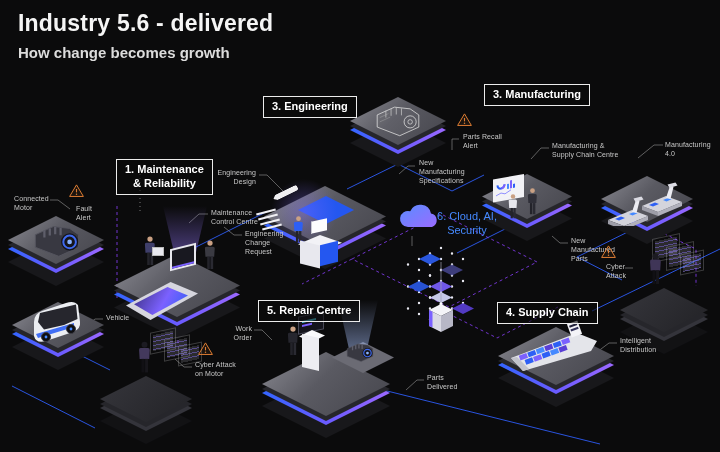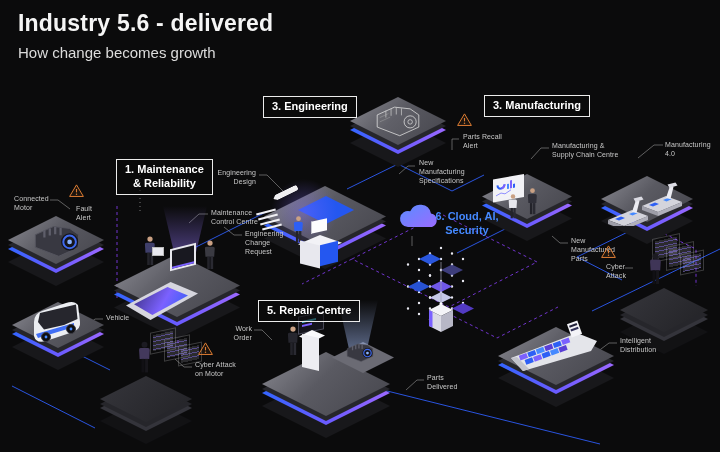--- a/index.html
+++ b/index.html
@@ -1,20 +1,20 @@
 <!DOCTYPE html>
 <html><head>
 <meta charset="utf-8">
 <style>
   html,body{margin:0;padding:0;background:#0b0b0c;}
   #scene{position:relative;width:720px;height:452px;background:#0b0b0c;overflow:hidden;
     font-family:"Liberation Sans","DejaVu Sans",sans-serif;}
   
   #title{position:absolute;left:18px;top:10px;font-size:23px;font-weight:700;color:#f5f5f5;letter-spacing:.2px;}
-  #subtitle{position:absolute;left:18px;top:44px;font-size:15px;font-weight:400;color:#dcdcdc;}
+  #subtitle{position:absolute;left:18px;top:44px;font-size:15px;font-weight:700;color:#dcdcdc;}
   
   svg.lines{position:absolute;left:0;top:0;z-index:1;}
   .lb{stroke:#2e5cf6;stroke-width:1;fill:none;opacity:.9;}
   .lp{stroke:#8a3ffc;stroke-width:1;fill:none;stroke-dasharray:3 3;opacity:.8;}
   .ll{stroke:#9a9a9a;stroke-width:.7;fill:none;opacity:.85;}
   .ld{stroke:#787878;stroke-width:1;fill:none;stroke-dasharray:1 3;}
   
   .platform{position:absolute;z-index:2;}
   .pf{position:absolute;left:0;top:0;width:100%;aspect-ratio:2/1;
       clip-path:polygon(50% 0,100% 50%,50% 100%,0 50%);}
@@ -24,21 +24,21 @@
   .pf.shadow{top:22px;background:#18181b;}
   .pf.top{background:linear-gradient(135deg,#8b8b93 0%,#5a5a62 45%,#45454c 100%);}
   .platform.dark .pf.top{background:linear-gradient(135deg,#36363c,#222226);}
   .platform.dark .pf.edge{background:#34343b;filter:none;}
   .platform.dark .pf.shadow{background:#121214;}
   .pad{position:absolute;z-index:3;clip-path:polygon(50% 0,100% 50%,50% 100%,0 50%);}
   
   .station{position:absolute;z-index:6;border:1px solid #ececec;background:rgba(10,10,10,.6);
       color:#fff;font-weight:700;font-size:11px;line-height:1.25;padding:3px 8px;
       white-space:pre-line;text-align:center;}
-  #st-cloud{position:absolute;z-index:6;color:#4589ff;font-weight:700;font-size:11px;
+  #st-cloud{position:absolute;z-index:6;color:#4589ff;font-weight:400;font-size:11px;
       line-height:1.25;white-space:pre-line;text-align:center;}
   
   .ann{position:absolute;z-index:6;color:#c8c8c8;font-size:7px;line-height:1.3;
       white-space:pre-line;letter-spacing:.1px;}
   .warn{position:absolute;z-index:6;}
   
   .ic{position:absolute;z-index:4;}
   .beam{position:absolute;z-index:3;pointer-events:none;}
   .ghost{position:absolute;z-index:4;background:rgba(225,228,240,.15);
       border:1px solid rgba(255,255,255,.2);transform:skewY(-12deg);
@@ -354,21 +354,22 @@
     <circle cx="45" cy="62" r="1.6" fill="#fff"></circle>
     <polygon points="45,62 57,68 45,74 33,68" fill="#f4f4f8"></polygon>
     <polygon points="45,74 57,68 57,84 45,90" fill="#b7b7c6"></polygon>
     <polygon points="33,68 45,74 45,90 33,84" fill="#dadae4"></polygon>
     <polygon points="33,68 36.5,69.8 36.5,85.5 33,84" fill="#7b61ff"></polygon>
   </svg>
 
   <div class="station" style="left:116px;top:159px;">1. Maintenance
 &amp; Reliability</div>
   <div class="station" style="left:263px;top:96px;">3. Engineering</div>
-  <div class="station" style="left:484px;top:95px;">3. Manufacturing</div>
+  <div class="station" style="left:484px;top:84px;">3. Manufacturing</div>
+  <div class="station" style="left:497px;top:302px;">4. Supply Chain</div>
   <div class="station" style="left:258px;top:300px;text-align:right;">5. Repair Centre</div>
   <div id="st-cloud" style="left:428px;top:210px;width:78px;">6. Cloud, AI,
 Security</div>
 
   <div class="ann" style="left:14px;top:194px;">Connected
 Motor</div>
   <svg class="warn" style="left:68px;top:183px" width="17" height="15">
       <use href="#sym-warn"></use>
     </svg>
   <div class="ann" style="left:76px;top:204px;">Fault

